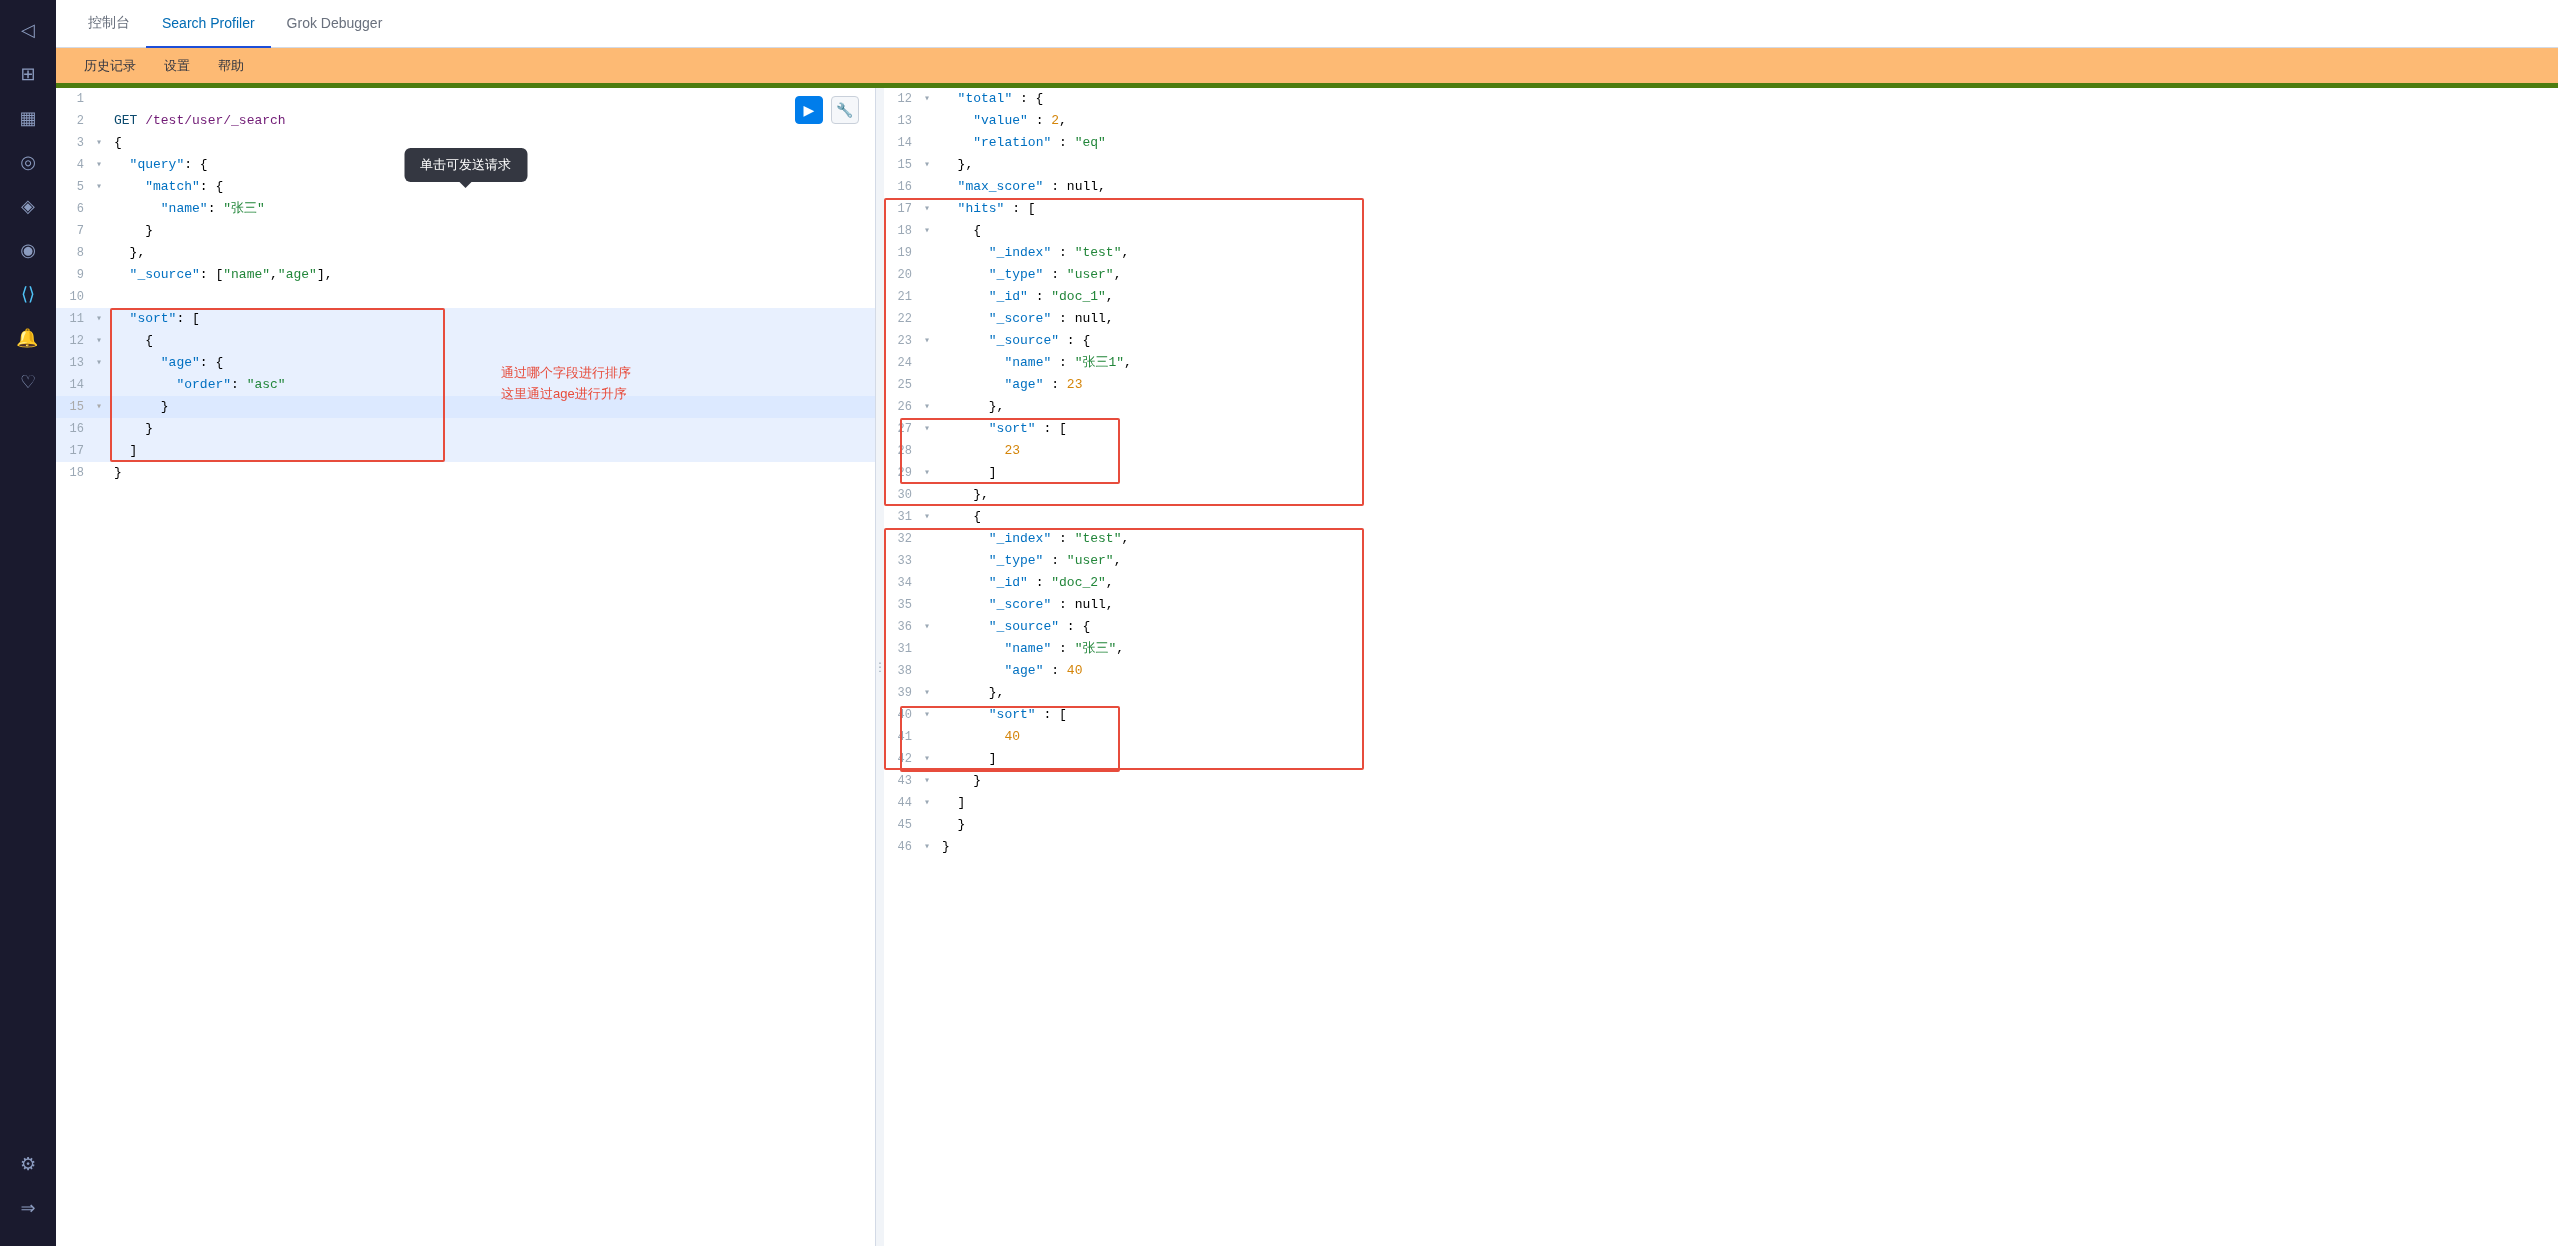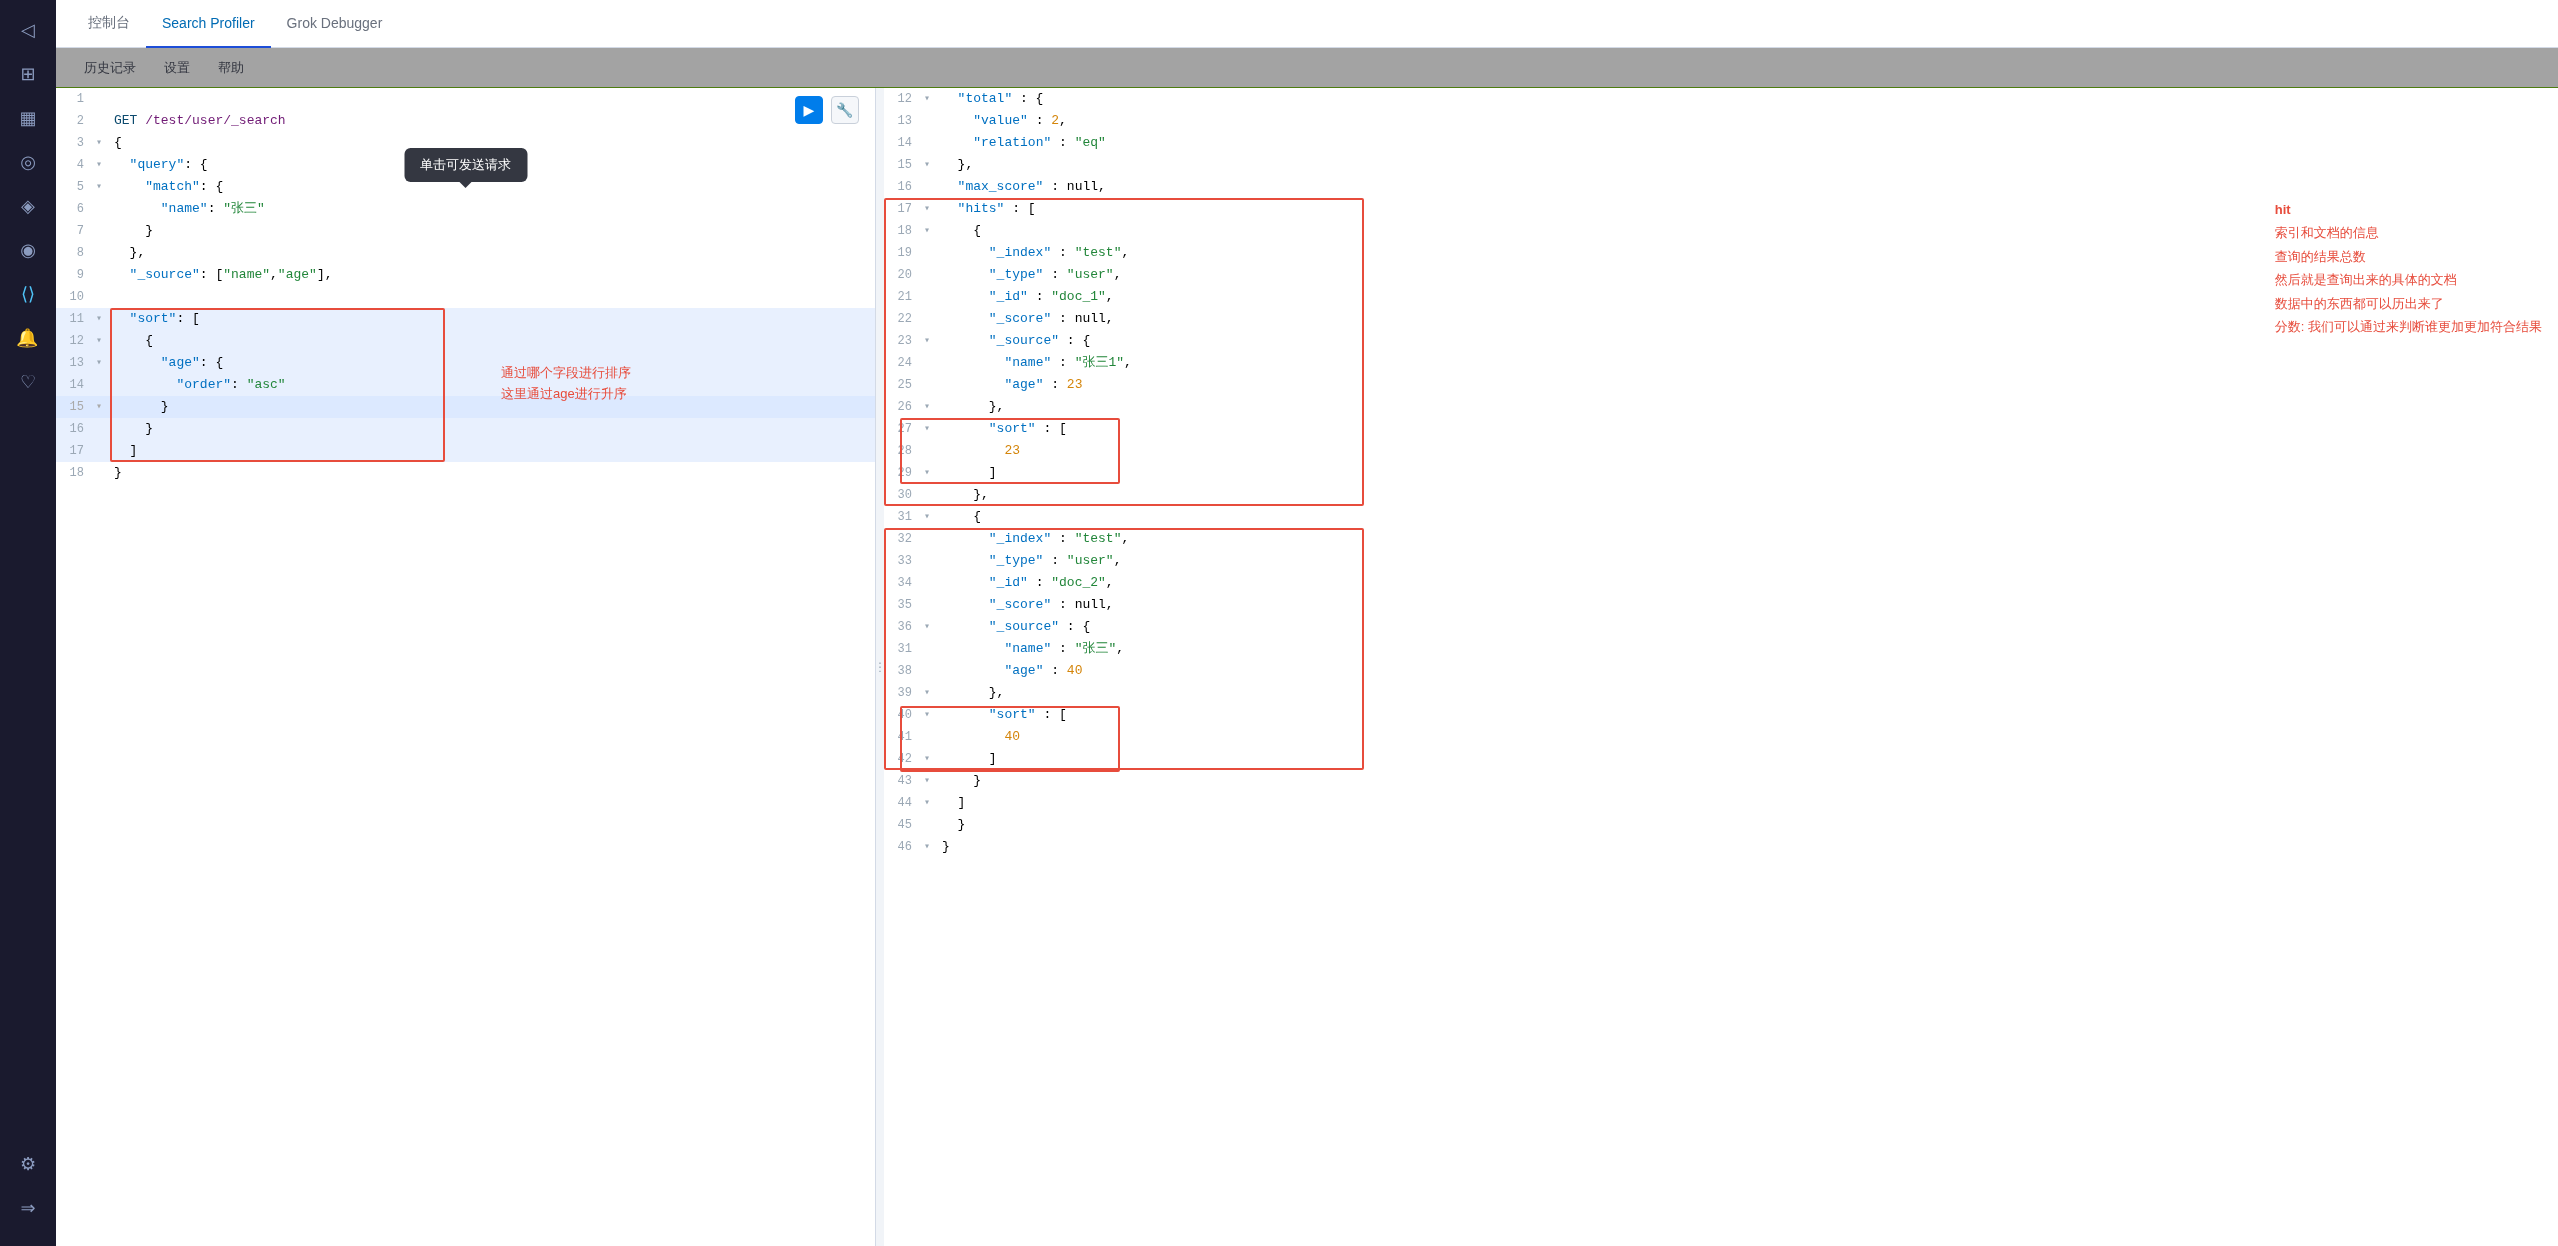--- a/index.html
+++ b/index.html
@@ -61,22 +61,22 @@
       border-bottom: 2px solid #1d4ed8;
       font-weight: 500;
     }
 
     
     .sub-nav {
       display: flex;
       align-items: center;
       padding: 0 16px;
       height: 40px;
-      border-bottom: 1px solid #4d7c0f;
-      background: #a3a3a3;
+      border-bottom: 5px solid #4d7c0f;
+      background: #fdba74;
       flex-shrink: 0;
       gap: 4px;
     }
     .sub-nav-item {
       padding: 4px 12px;
       font-size: 13px;
       color: #343741;
       cursor: pointer;
       border-radius: 4px;
     }
@@ -422,28 +422,20 @@
           <span class="code-content">}</span>
         </div>
       </div>
     </div>
 
     <div class="panel-divider">⋮</div>
 
     <div class="results-panel">
       <div style="position:relative; padding-right: 400px;">
 
-        <div class="results-annotation" style="top: 110px;">
-          <strong>hit</strong><br>
-          索引和文档的信息<br>
-          查询的结果总数<br>
-          然后就是查询出来的具体的文档<br>
-          数据中的东西都可以历出来了<br>
-          分数: 我们可以通过来判断谁更加更加符合结果
-        </div>
 
         <div class="highlight-box" style="top: 110px; left: 0; width: 480px; height: 308px; border-radius:2px;"></div>
 
         <div class="highlight-box" style="top: 330px; left: 16px; width: 220px; height: 66px; border-radius:2px;"></div>
 
         <div class="highlight-box" style="top: 440px; left: 0; width: 480px; height: 242px; border-radius:2px;"></div>
 
         <div class="highlight-box" style="top: 618px; left: 16px; width: 220px; height: 66px; border-radius:2px;"></div>
 
         <div class="code-line">

